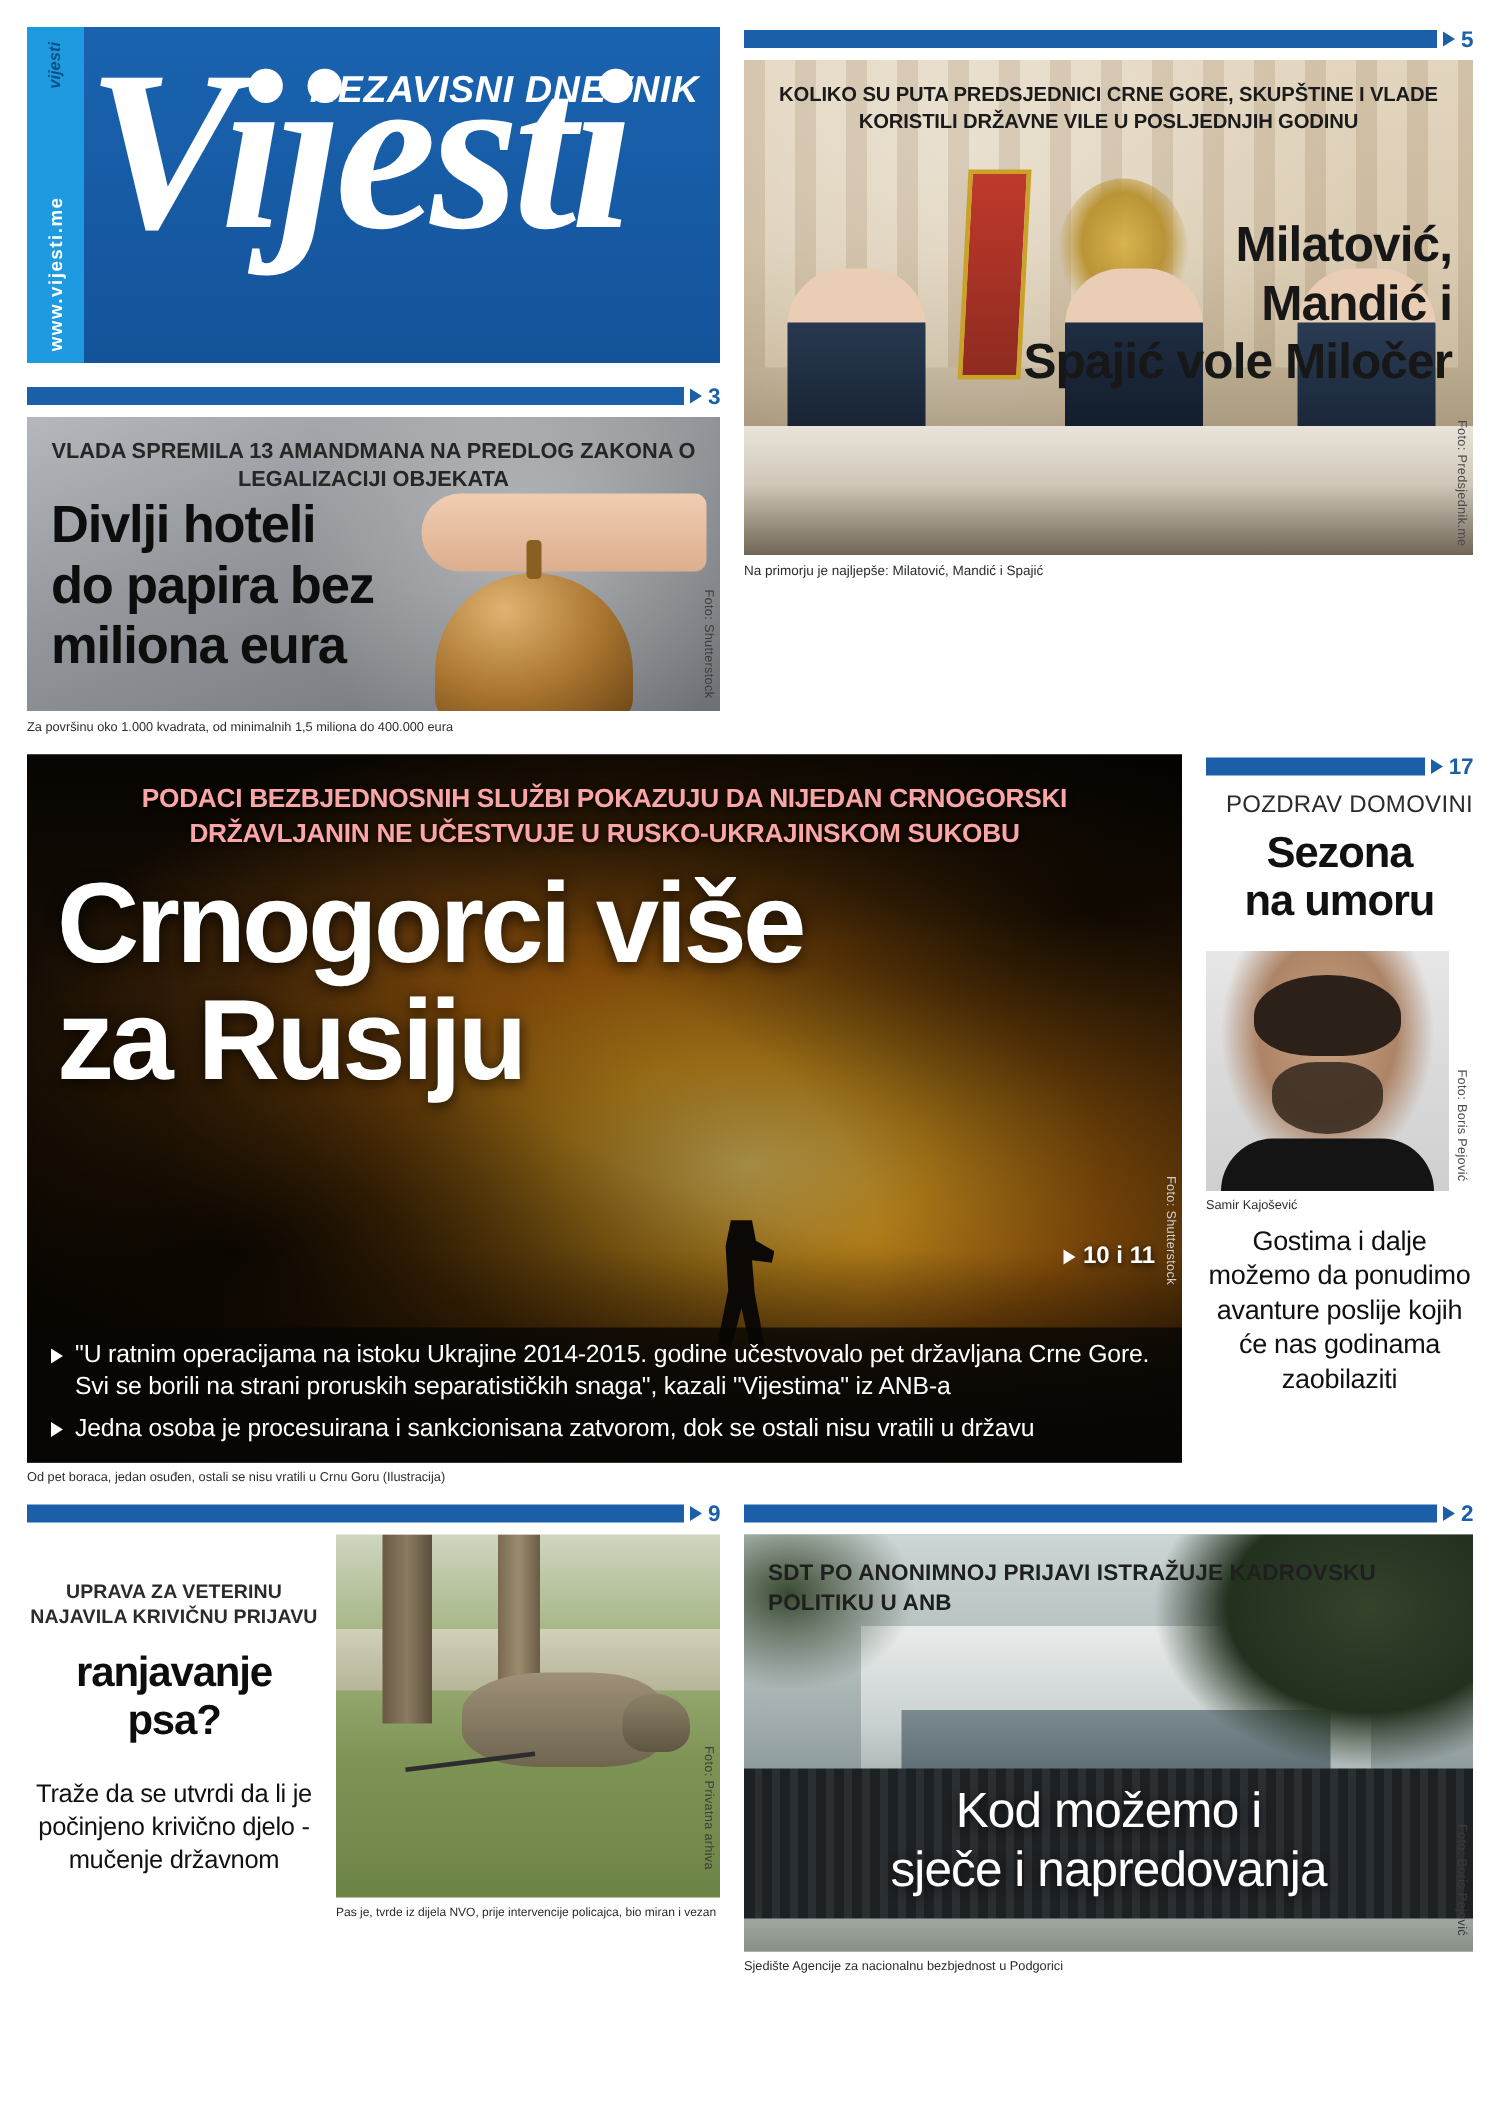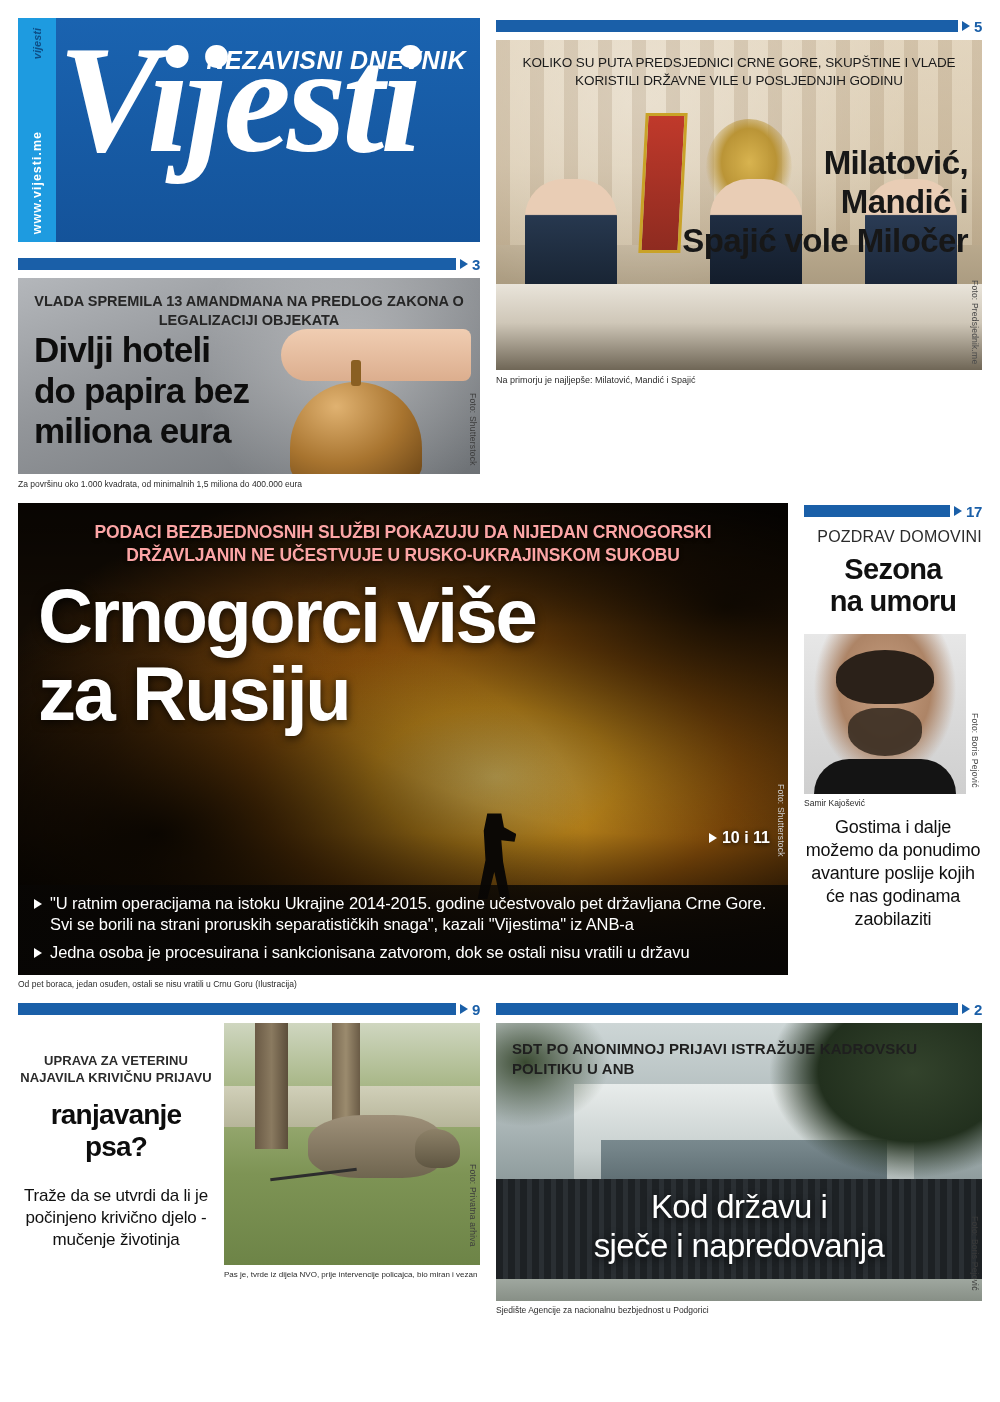--- a/index.html
+++ b/index.html
@@ -179,21 +179,21 @@
   .tr-p1 { left: 6%;  }
   .tr-p2 { left: 44%; background: linear-gradient(180deg,#e9cdb5 0%, #e9cdb5 30%, #1f2d42 31%, #111a27 100%); }
   .tr-p3 { left: 76%; background: linear-gradient(180deg,#e9cdb5 0%, #e9cdb5 30%, #2a3b54 31%, #182334 100%); }
 
   .tr-kicker {
     position: absolute;
     top: 14px; left: 0; right: 0;
     text-align: center;
     color: #1b1b1b;
     font-size: 13.5px;
-    font-weight: normal;
+    font-weight: bold;
     line-height: 1.35;
     letter-spacing: -0.1px;
     padding: 0 12px;
   }
   .tr-head {
     position: absolute;
     right: 14px; top: 104px;
     text-align: right;
     color: #171717;
     font-size: 33px;
@@ -691,21 +691,21 @@
         <span class="tri"></span>
         <span class="pg">9</span>
       </div>
       <div class="bl-inner">
         <div class="bl-text">
           <div class="bl-kicker">UPRAVA ZA VETERINU NAJAVILA KRIVIČNU PRIJAVU</div>
           <div class="bl-head">
             <div>ranjavanje</div>
             <div>psa?</div>
           </div>
-          <div class="bl-sub">Traže da se utvrdi da li je počinjeno krivično djelo - mučenje životinja</div>
+          <div class="bl-sub">Traže da se utvrdi da li je počinjeno krivično djelo - mučenje državnom</div>
         </div>
         <div class="bl-media">
           <div class="bl-photo">
             <div class="path"></div>
             <div class="trunk1"></div>
             <div class="trunk2"></div>
             <div class="dog"></div>
             <div class="leash"></div>
           </div>
           <div class="credit-v bl-credit">Foto: Privatna arhiva</div>
@@ -723,21 +723,21 @@
       <div class="br-card">
         <div class="br-photo">
           <div class="bldg"></div>
           <div class="tree"></div>
           <div class="tree2"></div>
           <div class="fence"></div>
           <div class="ground"></div>
         </div>
         <div class="br-kicker">SDT PO ANONIMNOJ PRIJAVI ISTRAŽUJE KADROVSKU POLITIKU U ANB</div>
         <div class="br-head">
-          <div>Kod državu i</div>
+          <div>Kod možemo i</div>
           <div>sječe i napredovanja</div>
         </div>
         <div class="credit-v br-credit">Foto: Boris Pejović</div>
       </div>
       <div class="br-cap">Sjedište Agencije za nacionalnu bezbjednost u Podgorici</div>
     </div>
   </div>
 
 </div>
 

